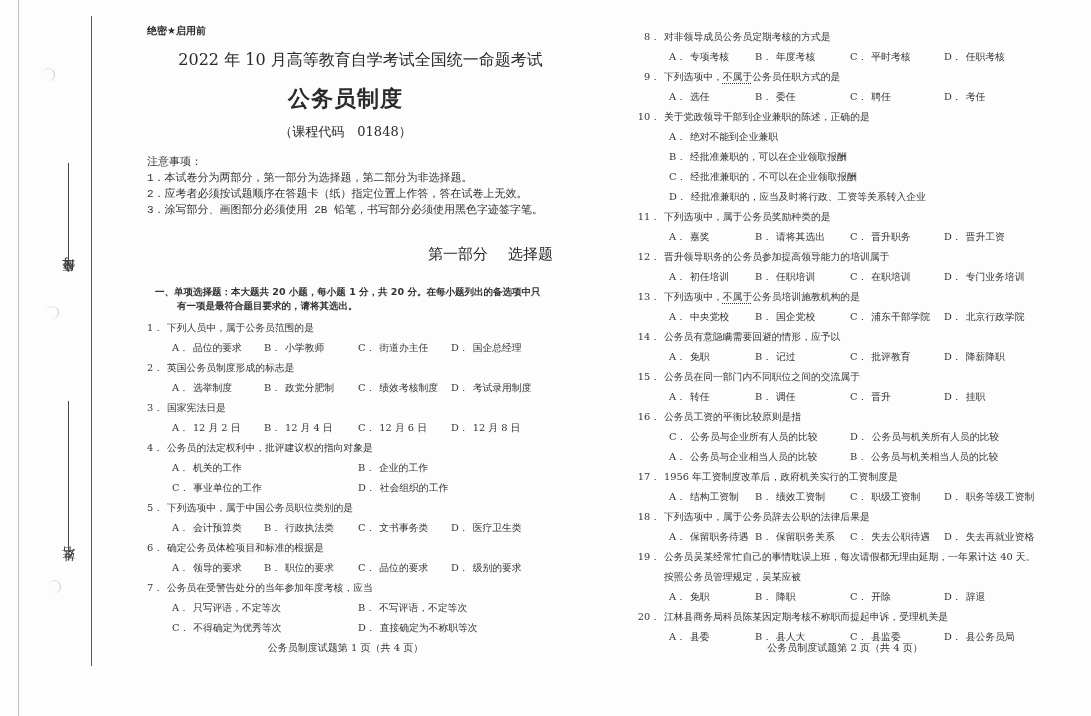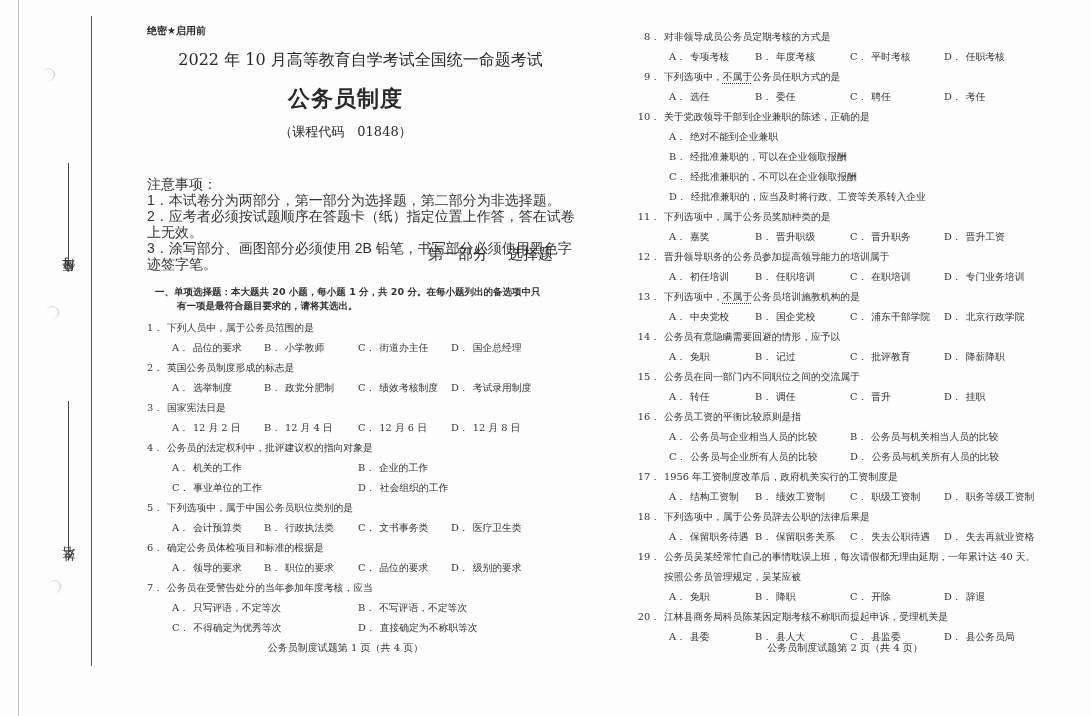--- a/index.html
+++ b/index.html
@@ -31,21 +31,21 @@
   .page {
     position: absolute; top: 0; height: 716px;
   }
   .page-left { left: 138px; width: 440px; }
   .page-right { left: 635px; width: 420px; }
 
   .confidential { position: absolute; top: 24px; left: 9px; font-size: 10px; font-weight: bold; font-family: "DejaVu Sans", sans-serif; }
   .exam-title { position: absolute; top: 50px; left: 15px; width: 415px; text-align: center; font-size: 16px; }
   .subject-title { position: absolute; top: 84px; left: 0; width: 415px; text-align: center; font-size: 22px; font-weight: bold; font-family: "DejaVu Sans", sans-serif; letter-spacing: 1px; }
   .course-code { position: absolute; top: 123px; left: 0; width: 415px; text-align: center; font-size: 13px; }
-  .notice { position: absolute; top: 176px; left: 9px; font-size: 14px; line-height: 16px; font-family: Liberation Sans, sans-serif; color: #333; }
+  .notice { position: absolute; top: 154px; left: 9px; font-size: 11px; line-height: 16px; font-family: Liberation Mono, monospace; color: #333; }
   .section-title { position: absolute; top: 245px; left: 0; width: 415px; text-align: right; font-size: 15px; font-family: "DejaVu Sans", sans-serif; }
   .section-title span + span { margin-left: 20px; }
   .instruction { position: absolute; top: 285px; left: 9px; width: 420px; font-size: 9.5px; line-height: 14px; font-weight: bold; font-family: "DejaVu Sans", sans-serif; color: #333; margin-left: 8px; }
   .instruction .line2 { padding-left: 22px; }
 
   .questions { position: absolute; left: 0; width: 100%; font-size: 9.8px; color: #333; }
   .page-left .questions { top: 318px; }
   .page-right .questions { top: 27px; }
   .q { }
   .q-stem { height: 20px; line-height: 20px; white-space: nowrap; position: relative; }
@@ -224,21 +224,21 @@
         </div>
       <div class="opts one">
           <span class="opt"><span class="letter">D．</span><span>经批准兼职的，应当及时将行政、工资等关系转入企业</span></span>
         </div>
     </div>
 
     <div class="q">
       <div class="q-stem"><span class="num">11．</span><span>下列选项中，属于公务员奖励种类的是</span></div>
       <div class="opts four">
         <span class="opt"><span class="letter">A．</span><span>嘉奖</span></span>
-        <span class="opt"><span class="letter">B．</span><span>晋升职级</span></span>
+        <span class="opt"><span class="letter">B．</span><span>请将其选出</span></span>
         <span class="opt"><span class="letter">C．</span><span>晋升职务</span></span>
         <span class="opt"><span class="letter">D．</span><span>晋升工资</span></span>
       </div>
     </div>
 
     <div class="q">
       <div class="q-stem"><span class="num">12．</span><span>晋升领导职务的公务员参加提高领导能力的培训属于</span></div>
       <div class="opts four">
         <span class="opt"><span class="letter">A．</span><span>初任培训</span></span>
         <span class="opt"><span class="letter">B．</span><span>任职培训</span></span>
@@ -273,26 +273,26 @@
         <span class="opt"><span class="letter">A．</span><span>转任</span></span>
         <span class="opt"><span class="letter">B．</span><span>调任</span></span>
         <span class="opt"><span class="letter">C．</span><span>晋升</span></span>
         <span class="opt"><span class="letter">D．</span><span>挂职</span></span>
       </div>
     </div>
 
     <div class="q">
       <div class="q-stem"><span class="num">16．</span><span>公务员工资的平衡比较原则是指</span></div>
       <div class="opts two">
+        <span class="opt"><span class="letter">C．</span><span>公务员与企业所有人员的比较</span></span>
+        <span class="opt"><span class="letter">D．</span><span>公务员与机关所有人员的比较</span></span>
+      </div>
+      <div class="opts two">
         <span class="opt"><span class="letter">A．</span><span>公务员与企业相当人员的比较</span></span>
         <span class="opt"><span class="letter">B．</span><span>公务员与机关相当人员的比较</span></span>
-      </div>
-      <div class="opts two">
-        <span class="opt"><span class="letter">C．</span><span>公务员与企业所有人员的比较</span></span>
-        <span class="opt"><span class="letter">D．</span><span>公务员与机关所有人员的比较</span></span>
       </div>
     </div>
 
     <div class="q">
       <div class="q-stem"><span class="num">17．</span><span>1956 年工资制度改革后，政府机关实行的工资制度是</span></div>
       <div class="opts four">
         <span class="opt"><span class="letter">A．</span><span>结构工资制</span></span>
         <span class="opt"><span class="letter">B．</span><span>绩效工资制</span></span>
         <span class="opt"><span class="letter">C．</span><span>职级工资制</span></span>
         <span class="opt"><span class="letter">D．</span><span>职务等级工资制</span></span>

